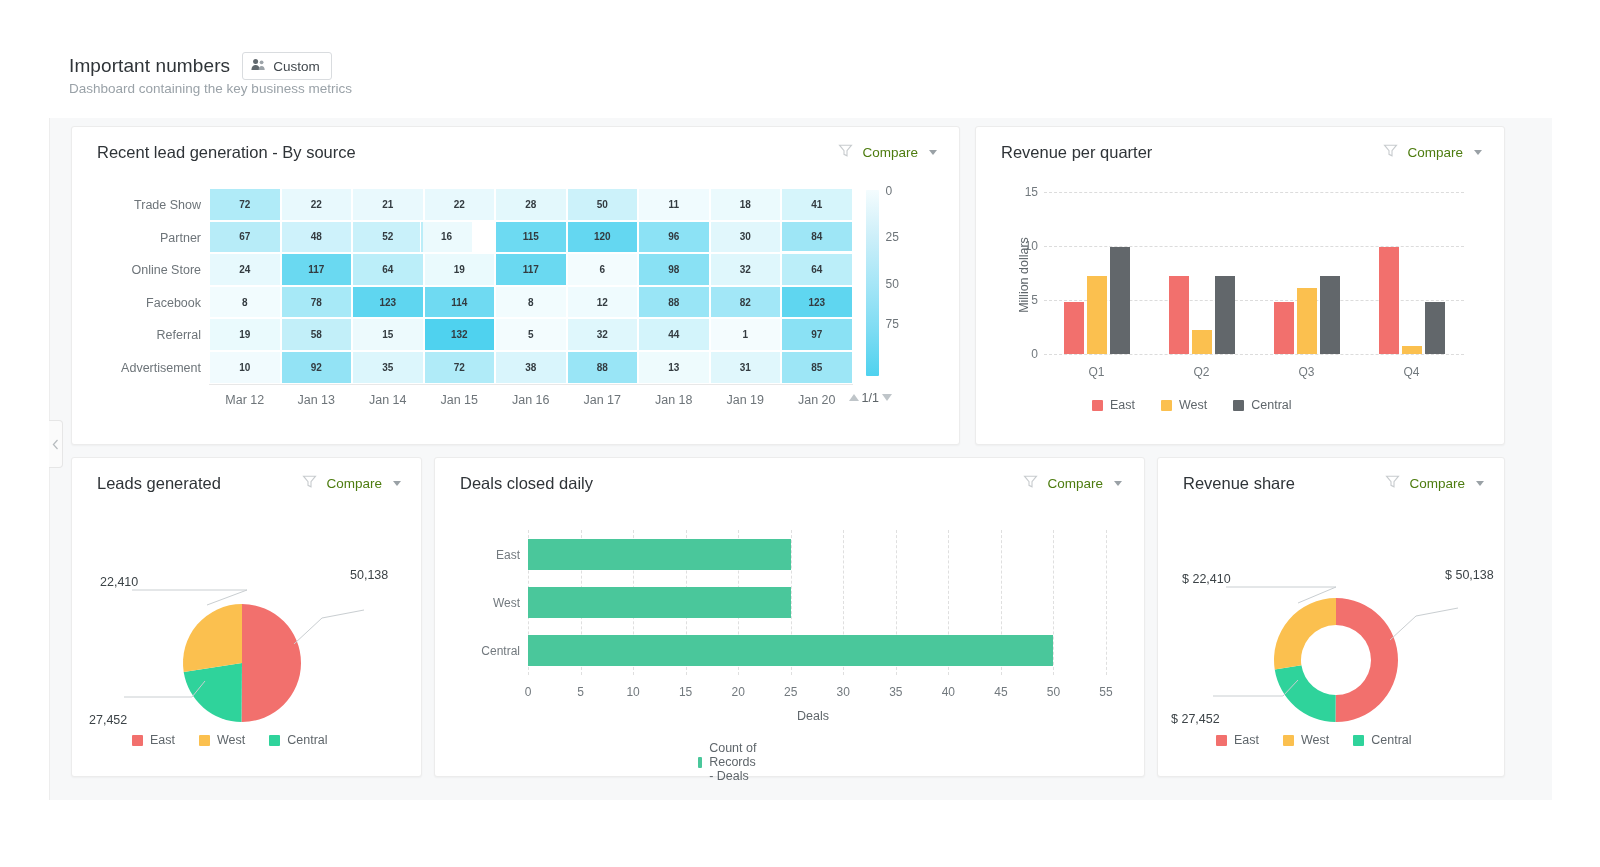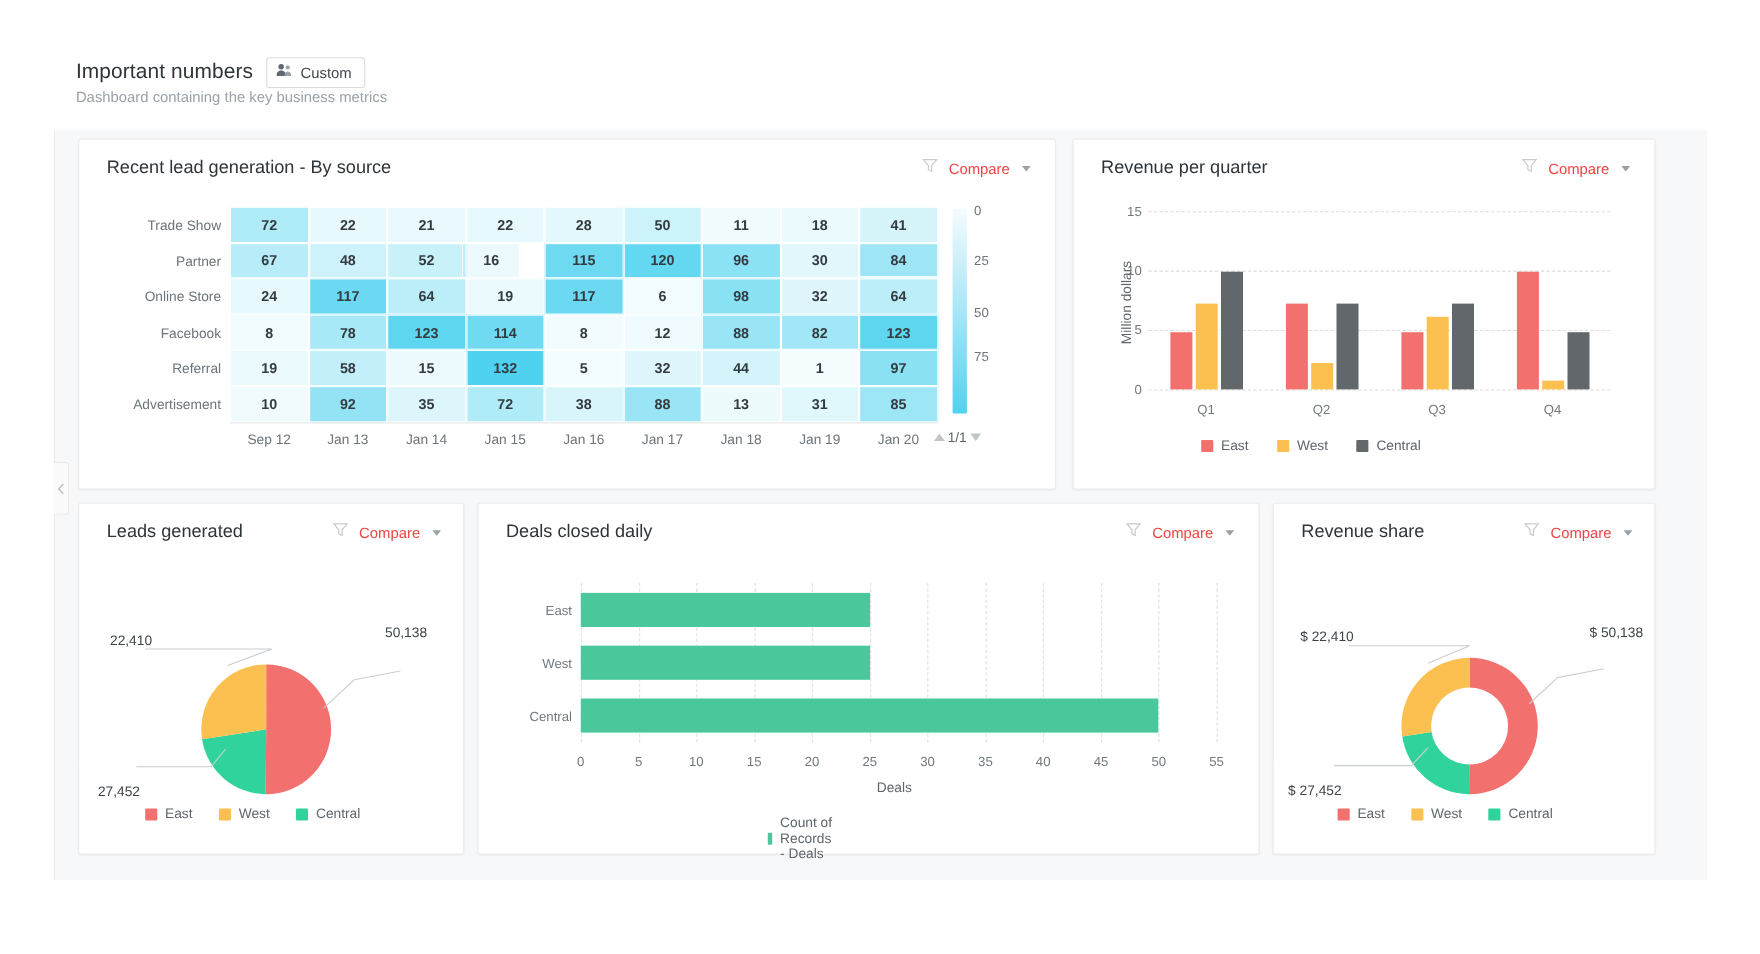--- a/index.html
+++ b/index.html
@@ -59,29 +59,29 @@
   .card-head { position:absolute; left:0; top:0; right:0; height:50px; }
   .card-title {
     position:absolute; left:25px; top:16px;
     font-size:16.5px; color:#2f3438; font-weight:400; white-space:nowrap;
   }
   .card-actions {
     position:absolute; right:22px; top:16px;
     display:flex; align-items:center; gap:9px;
   }
   .filter-ic { opacity:.55; display:block; }
-  .compare-lbl { font-size:13.5px; color:#ef4444; }
+  .compare-lbl { font-size:13.5px; color:#4d7c0f; }
   .caret { width:0;height:0;border-left:4.5px solid transparent;border-right:4.5px solid transparent;border-top:5px solid #9aa1a6; margin-left:2px; }
 
   
   .hm-wrap { position:absolute; left:0; top:0; }
   .hm-rowlabel { position:absolute; font-size:12.5px; color:#6d7479; text-align:right; }
   .hm-cell {
     position:absolute; display:flex; align-items:center; justify-content:center;
-    font-size:13px; font-weight:bold; color:#333b40;
+    font-size:10px; font-weight:bold; color:#333b40;
     border:1px solid #ffffff; box-sizing:border-box;
   }
   .hm-collabel { position:absolute; font-size:12.5px; color:#6d7479; text-align:center; }
   .hm-axis-line { position:absolute; background:#e8e8e8; }
   .hm-scale { position:absolute; width:13px; border-radius:1px;
     background:linear-gradient(to bottom, #f4fcfe 0%, #cdeff9 25%, #a6e6f7 50%, #7edcf3 75%, #4fd2ef 100%); }
   .hm-scale-lbl { position:absolute; font-size:12px; color:#6d7479; }
   .hm-pager { position:absolute; display:flex; align-items:center; gap:3px; font-size:12.5px; color:#5d6468; }
   .tri { width:0;height:0; }
   .tri-up { border-left:5px solid transparent;border-right:5px solid transparent;border-bottom:7px solid #bfc5c9; }
@@ -256,21 +256,21 @@
               background:rgba(79,210,239,0.215);">38</div>
         <div class="hm-cell" style="left:494.5px; top:224px; width:71.5px; height:32.6px;
               background:rgba(79,210,239,0.582);">88</div>
         <div class="hm-cell" style="left:566px; top:224px; width:71.5px; height:32.6px;
               background:rgba(79,210,239,0.093);">13</div>
         <div class="hm-cell" style="left:637.5px; top:224px; width:71.5px; height:32.6px;
               background:rgba(79,210,239,0.175);">31</div>
         <div class="hm-cell" style="left:709px; top:224px; width:71.5px; height:32.6px;
               background:rgba(79,210,239,0.557);">85</div>
         <div class="hm-axis-line" style="left:137px; top:256.6px; width:643.5px; height:1px;"></div>
-        <div class="hm-collabel" style="left:137px; top:265.6px; width:71.5px;">Sep 12</div>
+        <div class="hm-collabel" style="left:137px; top:265.6px; width:71.5px;">Mar 12</div>
         <div class="hm-collabel" style="left:208.5px; top:265.6px; width:71.5px;">Jan 13</div>
         <div class="hm-collabel" style="left:280px; top:265.6px; width:71.5px;">Jan 14</div>
         <div class="hm-collabel" style="left:351.5px; top:265.6px; width:71.5px;">Jan 15</div>
         <div class="hm-collabel" style="left:423px; top:265.6px; width:71.5px;">Jan 16</div>
         <div class="hm-collabel" style="left:494.5px; top:265.6px; width:71.5px;">Jan 17</div>
         <div class="hm-collabel" style="left:566px; top:265.6px; width:71.5px;">Jan 18</div>
         <div class="hm-collabel" style="left:637.5px; top:265.6px; width:71.5px;">Jan 19</div>
         <div class="hm-collabel" style="left:709px; top:265.6px; width:71.5px;">Jan 20</div>
         <div class="hm-scale" style="left:793.5px; top:63px; height:185.60000000000002px;"></div>
         <div class="hm-scale-lbl" style="left:813.5px; top:57px;">0</div>

